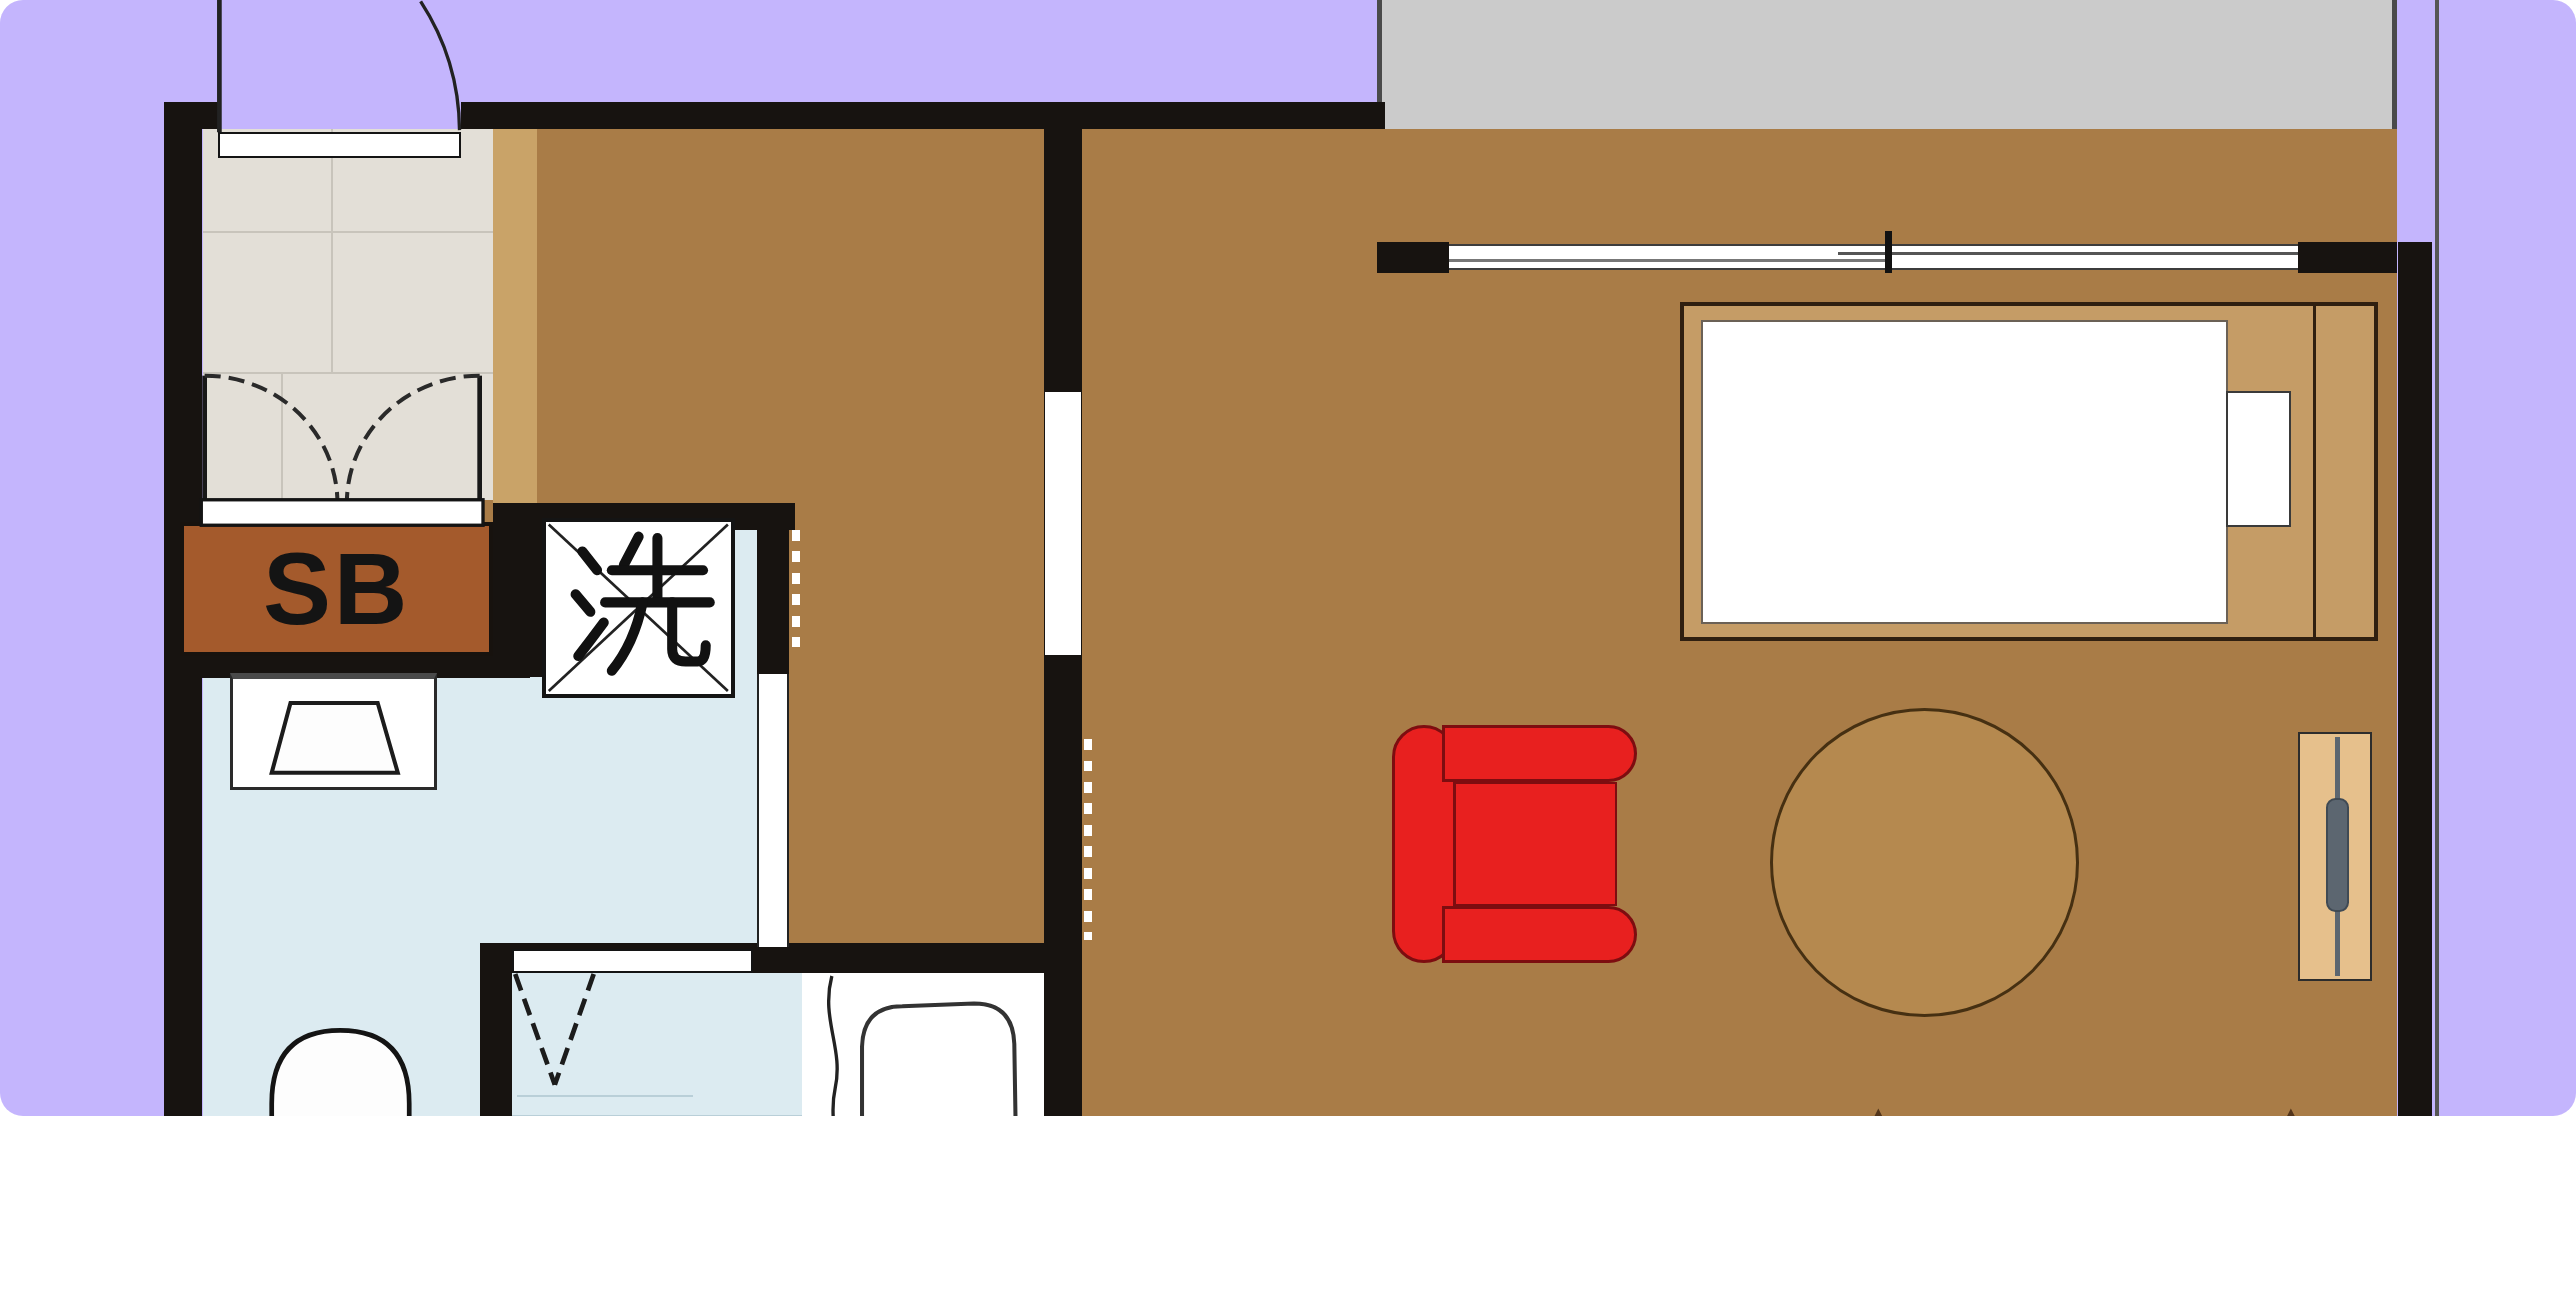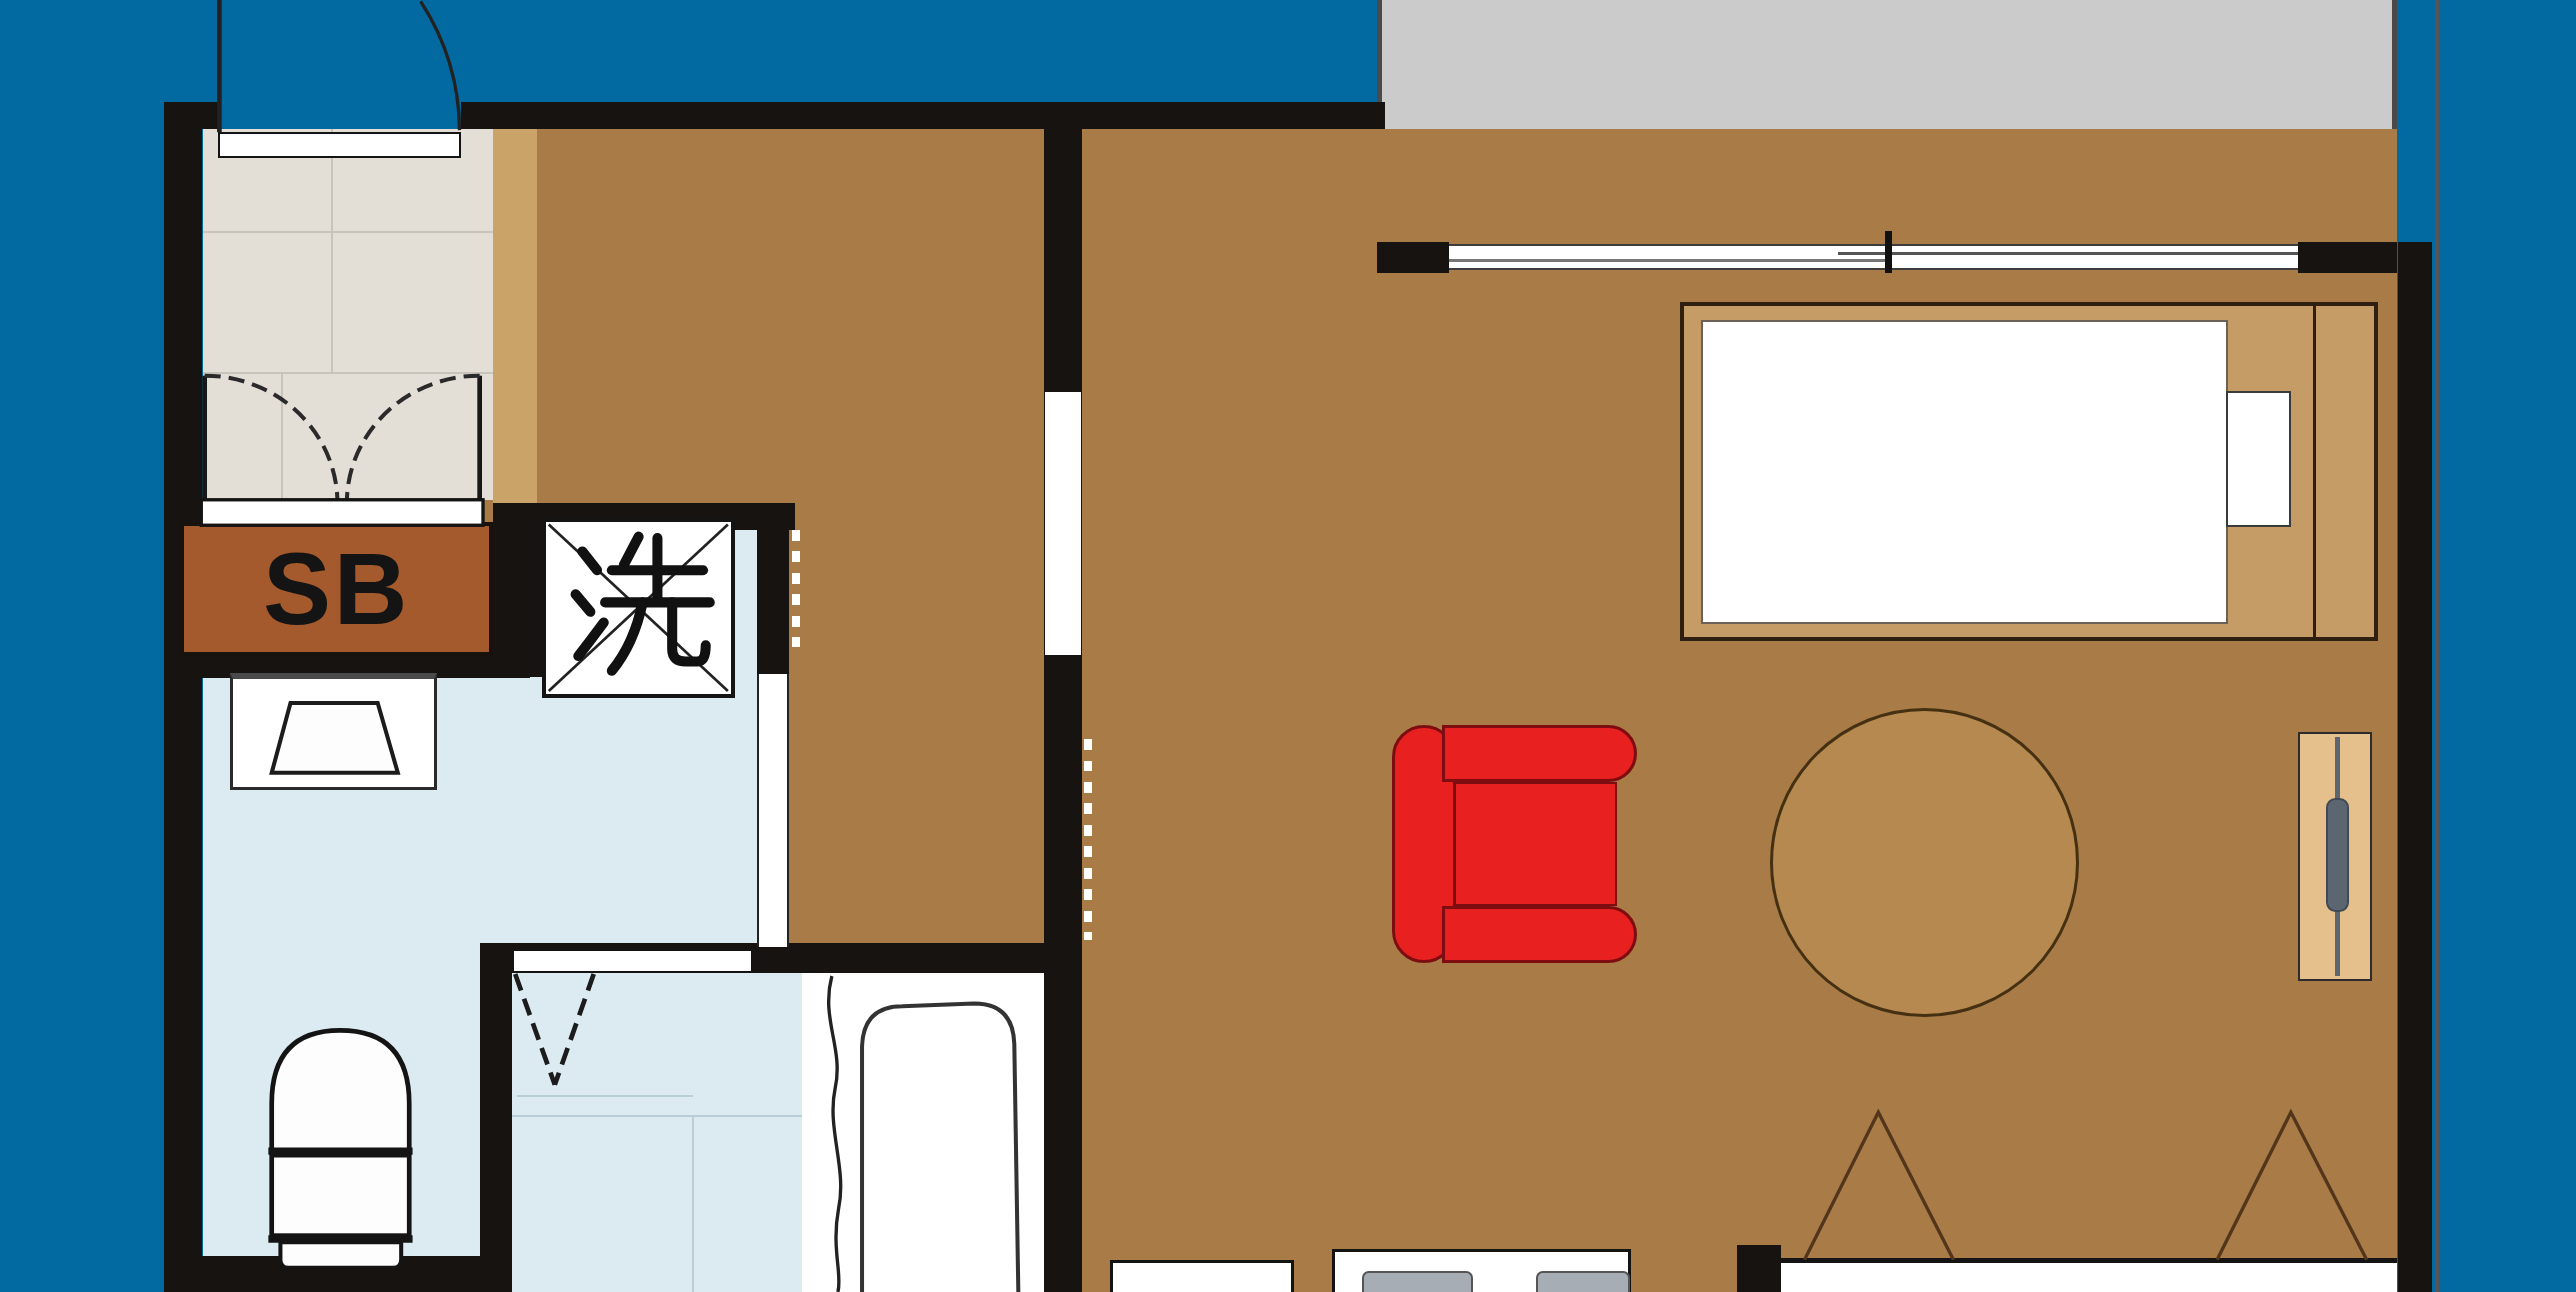--- a/index.html
+++ b/index.html
@@ -1,17 +1,17 @@
 <!DOCTYPE html>
 <html style="font-size:10.7px"><head>
 <meta charset="utf-8">
 <style>
   html,body{margin:0;padding:0;background:#fff;}
-  .plan{position:relative;width:2576px;height:1292px;background:#0369a1;overflow:hidden;
-        font-family:"Liberation Sans",sans-serif;}
+  .plan{position:relative;width:2576px;height:1116px;background:#c4b5fd;overflow:hidden;
+        font-family:"Liberation Sans",sans-serif;border-radius:23px;}
   .abs{position:absolute;box-sizing:border-box;}
   .w{background:#171310;}
   .whitebox{background:#ffffff;border:3.4px solid #141414;}
   .sr{position:absolute;width:0.7px;height:0.7px;overflow:hidden;clip:rect(0 0 0 0);white-space:nowrap;}
   .dashv{background:repeating-linear-gradient(180deg,#ffffff 0 10.7px,rgba(255,255,255,0) 10.7px 21.5px);}
   svg{position:absolute;left:0;top:0;}
 </style>
 </head>
 <body>
 

